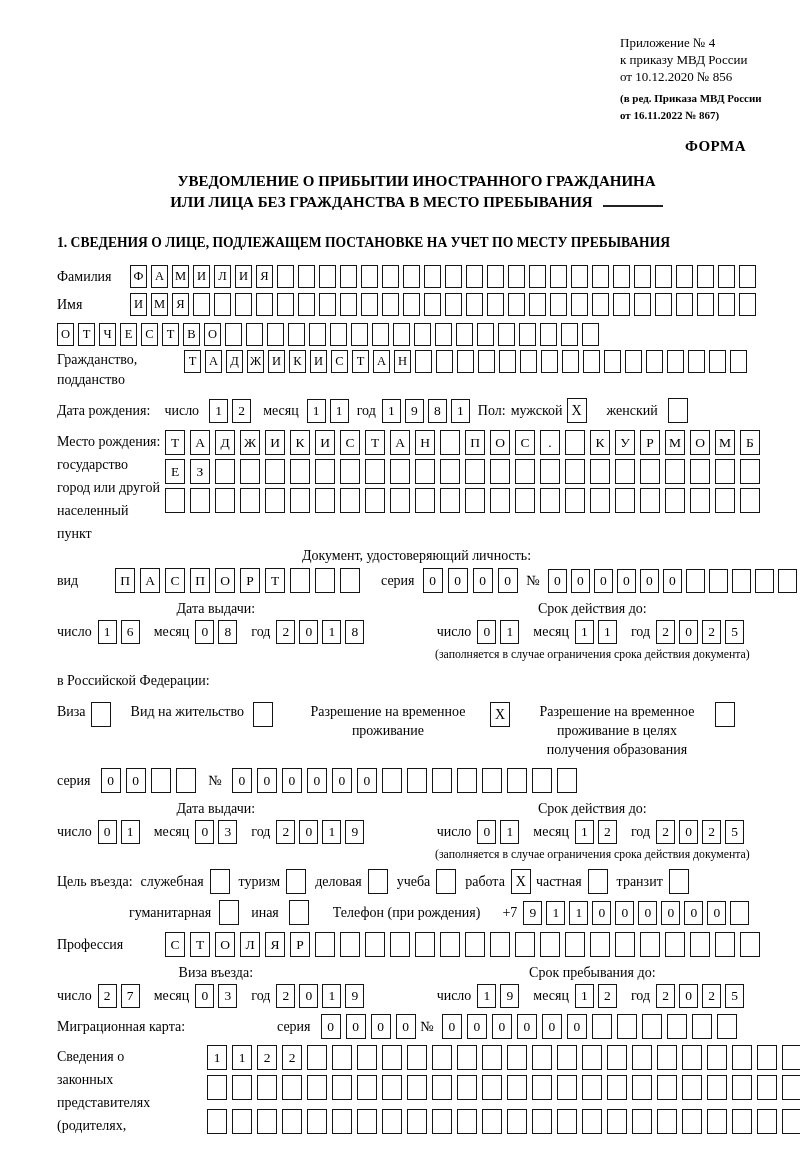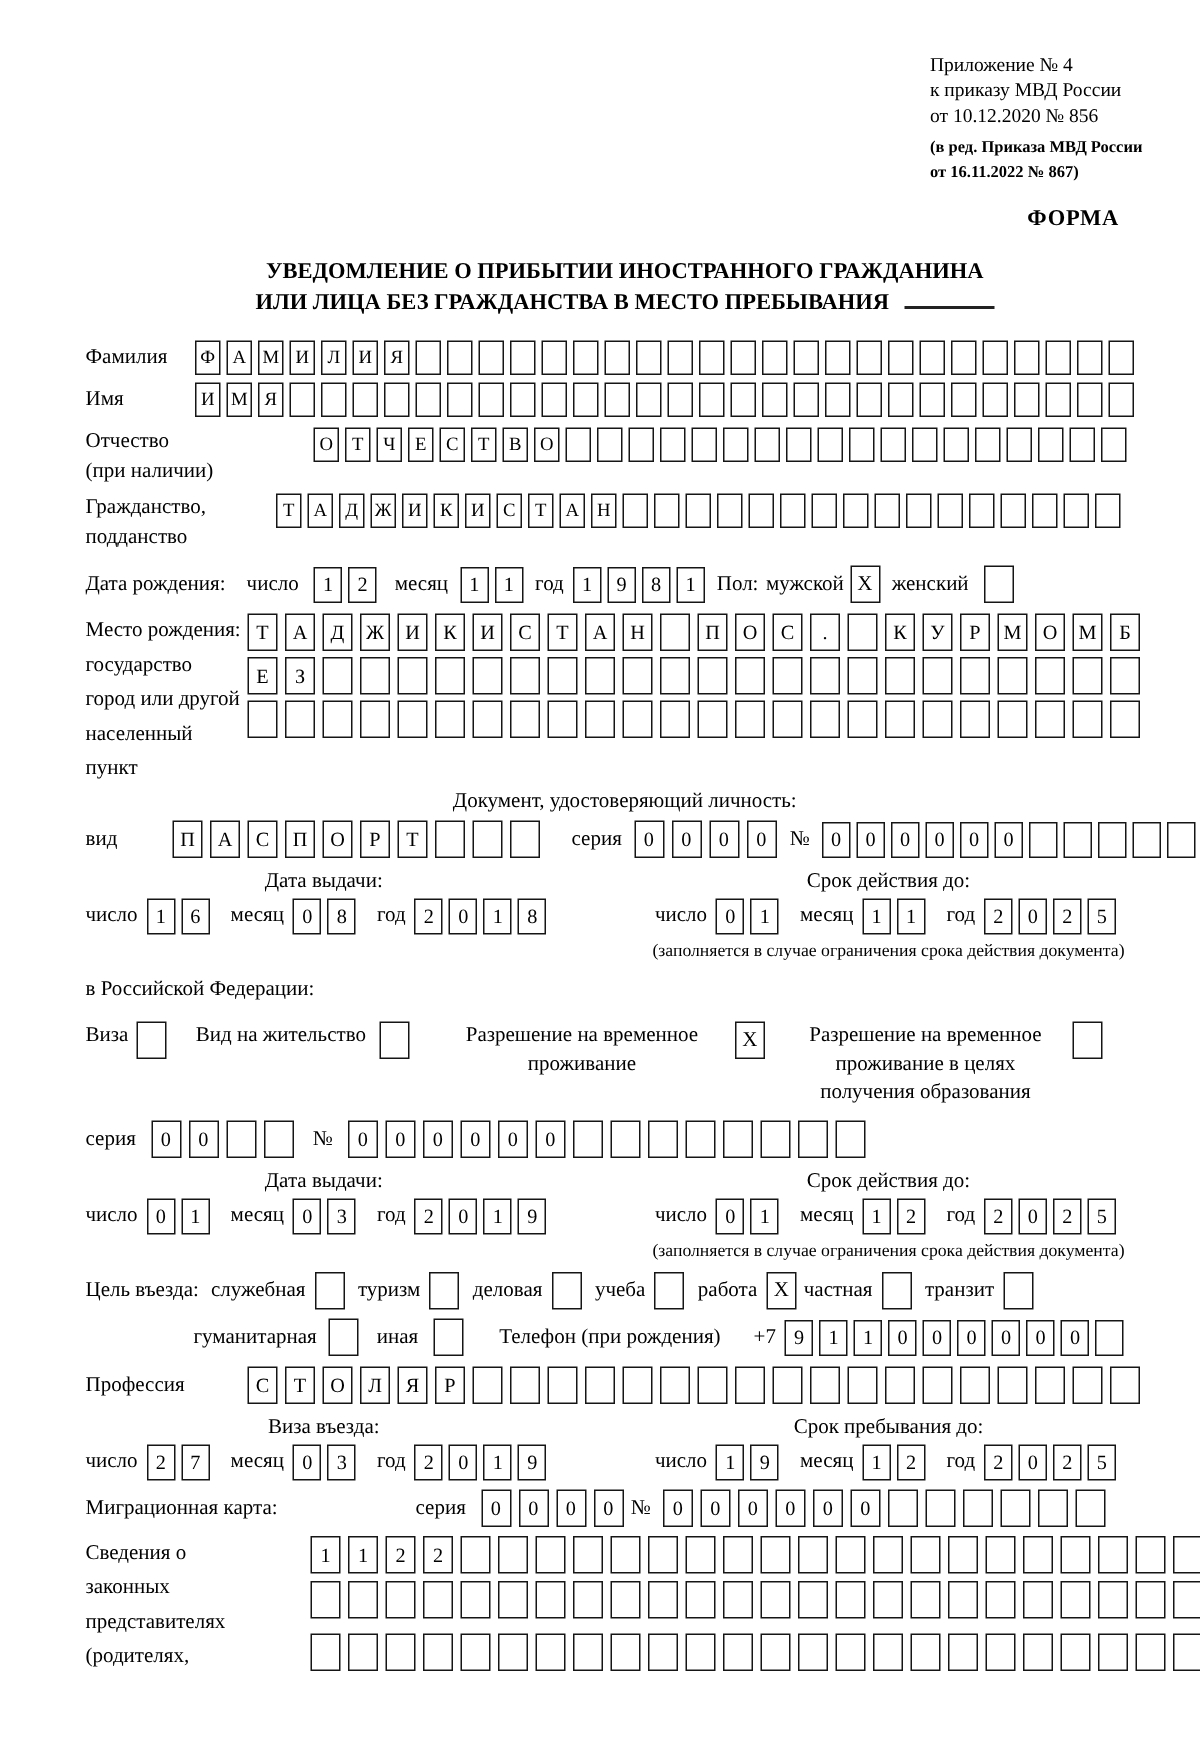--- a/index.html
+++ b/index.html
@@ -76,20 +76,21 @@
     <div>(в ред. Приказа МВД России</div>
     <div>от 16.11.2022 № 867)</div>
   </div>
   <div class="forma">ФОРМА</div>
 
   <div class="title">
     <div>УВЕДОМЛЕНИЕ О ПРИБЫТИИ ИНОСТРАННОГО ГРАЖДАНИНА</div>
     <div><span>ИЛИ ЛИЦА БЕЗ ГРАЖДАНСТВА В МЕСТО ПРЕБЫВАНИЯ</span><span class="blankline"></span></div>
   </div>
 
+  <div class="section">1. СВЕДЕНИЯ О ЛИЦЕ, ПОДЛЕЖАЩЕМ ПОСТАНОВКЕ НА УЧЕТ ПО МЕСТУ ПРЕБЫВАНИЯ</div>
 
   <div class="frow" style="margin-top:14px;">
     <span class="lblcol" style="width:73px;">Фамилия</span>
     <span class="boxes boxes-s">
         <span class="cb">Ф</span>
         <span class="cb">А</span>
         <span class="cb">М</span>
         <span class="cb">И</span>
         <span class="cb">Л</span>
         <span class="cb">И</span>
@@ -150,24 +151,20 @@
         <span class="cb"></span>
         <span class="cb"></span>
         <span class="cb"></span>
         <span class="cb"></span>
         <span class="cb"></span>
         <span class="cb"></span>
       </span>
   </div>
 
   <div class="frow-top" style="margin-top:7px;">
-    <span class="lblcol" style="width:152px;">
-      <div>Отчество</div>
-      <div>(при наличии)</div>
-    </span>
     <span class="boxes boxes-s">
         <span class="cb">О</span>
         <span class="cb">Т</span>
         <span class="cb">Ч</span>
         <span class="cb">Е</span>
         <span class="cb">С</span>
         <span class="cb">Т</span>
         <span class="cb">В</span>
         <span class="cb">О</span>
         <span class="cb"></span>
@@ -242,21 +239,21 @@
     <span class="lbl" style="margin-left:4px; margin-right:6px;">год</span>
     <span class="boxes boxes-d">
         <span class="cb">1</span>
         <span class="cb">9</span>
         <span class="cb">8</span>
         <span class="cb">1</span>
       </span>
     <span class="lbl" style="margin-left:4px;">Пол:</span>
     <span class="lbl" style="margin-left:5px; margin-right:4px;">мужской</span>
     <span class="chk">X</span>
-    <span class="lbl" style="margin-left:8px; margin-right:10px;text-align:center;">женский</span>
+    <span class="lbl" style="margin-left:20px; margin-right:10px;text-align:center;">женский</span>
     <span class="chk"></span>
   </div>
 
   <div class="frow-top" style="margin-top:7px;">
     <span class="lblcol" style="width:108px; line-height:23px;">
       <div>Место рождения:</div>
       <div>государство</div>
       <div>город или другой</div>
       <div>населенный пункт</div>
     </span>

